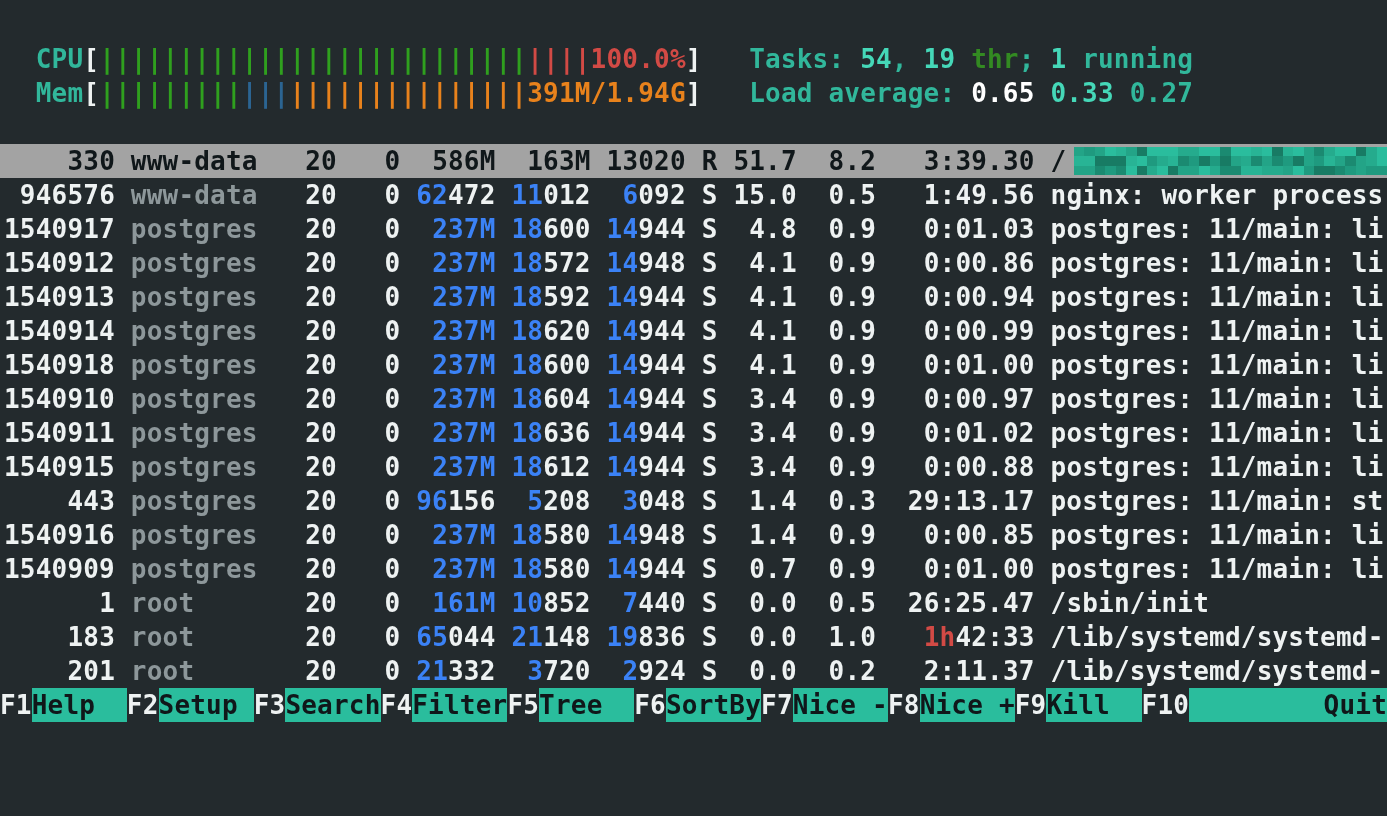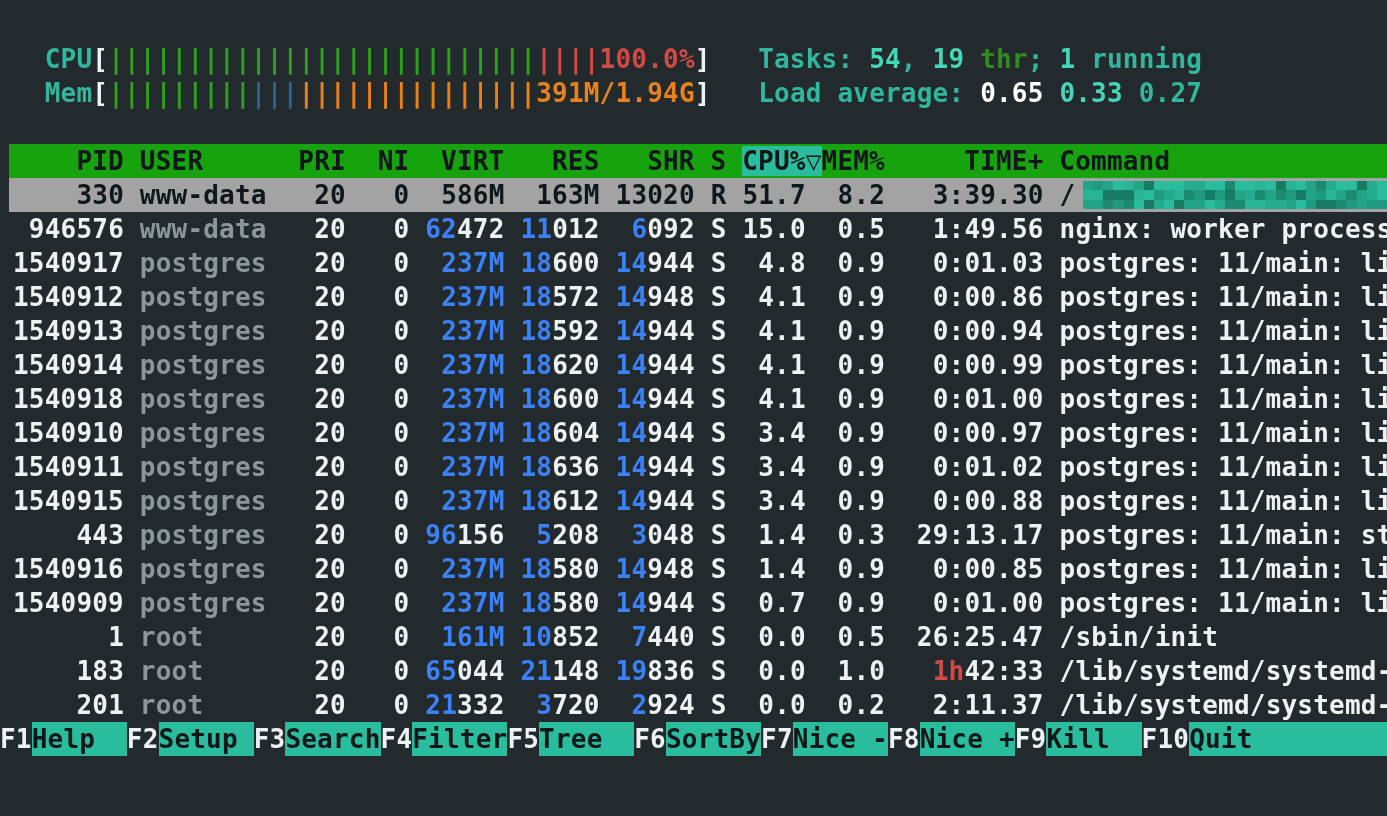--- a/index.html
+++ b/index.html
@@ -5,21 +5,21 @@
   html,body{margin:0;padding:0;}
   body{
     width:1387px;height:816px;overflow:hidden;
     background:#232a2d;
     font-family:"DejaVu Sans Mono",monospace;
     font-size:26px;line-height:34px;font-weight:700;
     letter-spacing:0.2px;
     color:#eef2f2;
   }
   #screen{padding-top:8px;width:1387px;height:808px;}
-  .ln{white-space:pre;height:34px;padding-left:4px;overflow:hidden;margin-left:9px;}
+  .ln{white-space:pre;height:34px;padding-left:4px;overflow:hidden;}
   
   .t  {color:#31b79b;}  
   .tb {color:#45d8b8;}  
   .c  {color:#3b82f6;}  
   .wt {color:#eef2f2;}  
   .wb {color:#ffffff;}  
   .g  {color:#8d979a;}  
   .gb {color:#8d979a;}
   .gn {color:#2fa01e;}  
   .dg {color:#338a22;}  
@@ -30,34 +30,33 @@
   .hdr{background:#17a30e;}
   .hdr .hh{color:#10171a;}
   .hdr .hs{background:#2abd9d;color:#10171a;}
   
   .sel{background:#a3a3a3;position:relative;}
   .sel span{color:#10171a;}
   
   .blur{position:absolute;top:3px;left:1074px;right:0;height:28px;
         display:grid;grid-template-columns:repeat(30,1fr);grid-template-rows:repeat(3,1fr);}
   
-  .fbar{display:flex;height:34px;white-space:pre;}
+  .fbar{display:flex;height:34px;white-space:pre;text-align:right;}
   .fk-key{color:#eef2f2;white-space:pre;}
   .fk-label{background:#2abd9d;color:#10171a;white-space:pre;}
   .fk-grow{flex:1;}
 </style>
 </head>
 <body>
 
 <div id="screen">
   <div class="ln"></div>
   <div class="ln" id="cpu-line"><span>  </span><span class="t">CPU</span><span class="wt">[</span><span class="gn">|||||||||||||||||||||||||||</span><span class="rd">||||</span><span class="rd">100.0%</span><span class="wt">]</span><span>   </span><span class="t">Tasks: </span><span class="tb">54</span><span class="t">, </span><span class="tb">19</span><span class="dg"> thr</span><span class="t">; </span><span class="tb">1</span><span class="t"> running</span></div>
   <div class="ln" id="mem-line"><span>  </span><span class="t">Mem</span><span class="wt">[</span><span class="gn">|||||||||</span><span class="bu">|||</span><span class="or">|||||||||||||||</span><span class="or">391M/1.94G</span><span class="wt">]</span><span>   </span><span class="t">Load average: </span><span class="wb">0.65</span><span class="t"> </span><span class="tb">0.33</span><span class="t"> </span><span class="t">0.27</span></div>
   <div class="ln"></div>
-  <div class="ln hdr" id="table-header"><span class="hh">    PID USER      PRI  NI  VIRT   RES   SHR S </span><span class="hs">CPU%▽</span><span class="hh">MEM%     TIME+ Command               </span></div>
   <div id="rows">
       <div class="ln sel"><span>    </span><span class="wt">330</span><span> </span><span class="g">www-data</span><span> </span><span> </span><span> </span><span class="wt">20</span><span> </span><span>  </span><span class="wt">0</span><span> </span><span> </span><span class="wt">586M</span><span> </span><span> </span><span class="wt">163M</span><span> </span><span class="wt">13020</span><span> </span><span class="wt">R</span><span> </span><span class="wt">51.7</span><span> </span><span> </span><span class="wt">8.2</span><span> </span><span>  </span><span class="wt">3:39.30</span><span> </span><span class="wt">/</span><div class="blur"><div style="background: rgb(35, 164, 135);"></div><div style="background: rgb(31, 154, 127);"></div><div style="background: rgb(35, 164, 135);"></div><div style="background: rgb(42, 189, 157);"></div><div style="background: rgb(40, 180, 149);"></div><div style="background: rgb(35, 164, 135);"></div><div style="background: rgb(24, 123, 100);"></div><div style="background: rgb(42, 189, 157);"></div><div style="background: rgb(42, 189, 157);"></div><div style="background: rgb(42, 189, 157);"></div><div style="background: rgb(37, 171, 141);"></div><div style="background: rgb(37, 171, 141);"></div><div style="background: rgb(42, 189, 157);"></div><div style="background: rgb(42, 189, 157);"></div><div style="background: rgb(27, 138, 113);"></div><div style="background: rgb(42, 189, 157);"></div><div style="background: rgb(42, 189, 157);"></div><div style="background: rgb(40, 180, 149);"></div><div style="background: rgb(42, 189, 157);"></div><div style="background: rgb(24, 123, 100);"></div><div style="background: rgb(40, 180, 149);"></div><div style="background: rgb(42, 189, 157);"></div><div style="background: rgb(35, 164, 135);"></div><div style="background: rgb(27, 138, 113);"></div><div style="background: rgb(37, 171, 141);"></div><div style="background: rgb(42, 189, 157);"></div><div style="background: rgb(42, 189, 157);"></div><div style="background: rgb(24, 123, 100);"></div><div style="background: rgb(37, 171, 141);"></div><div style="background: rgb(42, 189, 157);"></div><div style="background: rgb(40, 180, 149);"></div><div style="background: rgb(40, 180, 149);"></div><div style="background: rgb(24, 123, 100);"></div><div style="background: rgb(24, 123, 100);"></div><div style="background: rgb(24, 123, 100);"></div><div style="background: rgb(40, 180, 149);"></div><div style="background: rgb(42, 189, 157);"></div><div style="background: rgb(31, 154, 127);"></div><div style="background: rgb(37, 171, 141);"></div><div style="background: rgb(40, 180, 149);"></div><div style="background: rgb(27, 138, 113);"></div><div style="background: rgb(31, 154, 127);"></div><div style="background: rgb(24, 123, 100);"></div><div style="background: rgb(31, 154, 127);"></div><div style="background: rgb(24, 123, 100);"></div><div style="background: rgb(35, 164, 135);"></div><div style="background: rgb(37, 171, 141);"></div><div style="background: rgb(27, 138, 113);"></div><div style="background: rgb(35, 164, 135);"></div><div style="background: rgb(27, 138, 113);"></div><div style="background: rgb(31, 154, 127);"></div><div style="background: rgb(24, 123, 100);"></div><div style="background: rgb(35, 164, 135);"></div><div style="background: rgb(31, 154, 127);"></div><div style="background: rgb(40, 180, 149);"></div><div style="background: rgb(35, 164, 135);"></div><div style="background: rgb(27, 138, 113);"></div><div style="background: rgb(35, 164, 135);"></div><div style="background: rgb(37, 171, 141);"></div><div style="background: rgb(42, 189, 157);"></div><div style="background: rgb(35, 164, 135);"></div><div style="background: rgb(35, 164, 135);"></div><div style="background: rgb(27, 138, 113);"></div><div style="background: rgb(31, 154, 127);"></div><div style="background: rgb(27, 138, 113);"></div><div style="background: rgb(42, 189, 157);"></div><div style="background: rgb(24, 123, 100);"></div><div style="background: rgb(37, 171, 141);"></div><div style="background: rgb(42, 189, 157);"></div><div style="background: rgb(24, 123, 100);"></div><div style="background: rgb(35, 164, 135);"></div><div style="background: rgb(35, 164, 135);"></div><div style="background: rgb(42, 189, 157);"></div><div style="background: rgb(37, 171, 141);"></div><div style="background: rgb(27, 138, 113);"></div><div style="background: rgb(27, 138, 113);"></div><div style="background: rgb(40, 180, 149);"></div><div style="background: rgb(40, 180, 149);"></div><div style="background: rgb(37, 171, 141);"></div><div style="background: rgb(37, 171, 141);"></div><div style="background: rgb(35, 164, 135);"></div><div style="background: rgb(42, 189, 157);"></div><div style="background: rgb(31, 154, 127);"></div><div style="background: rgb(24, 123, 100);"></div><div style="background: rgb(24, 123, 100);"></div><div style="background: rgb(27, 138, 113);"></div><div style="background: rgb(31, 154, 127);"></div><div style="background: rgb(35, 164, 135);"></div><div style="background: rgb(31, 154, 127);"></div><div style="background: rgb(31, 154, 127);"></div></div></div>
       <div class="ln"><span> </span><span class="wt">946576</span><span> </span><span class="g">www-data</span><span> </span><span> </span><span> </span><span class="wt">20</span><span> </span><span>  </span><span class="wt">0</span><span> </span><span class="c">62</span><span class="wt">472</span><span> </span><span class="c">11</span><span class="wt">012</span><span> </span><span> </span><span class="c">6</span><span class="wt">092</span><span> </span><span class="wt">S</span><span> </span><span class="wt">15.0</span><span> </span><span> </span><span class="wt">0.5</span><span> </span><span>  </span><span class="wt">1:49.56</span><span> </span><span class="wt">nginx: worker process</span></div>
       <div class="ln"><span class="wt">1540917</span><span> </span><span class="g">postgres</span><span> </span><span> </span><span> </span><span class="wt">20</span><span> </span><span>  </span><span class="wt">0</span><span> </span><span> </span><span class="c">237M</span><span> </span><span class="c">18</span><span class="wt">600</span><span> </span><span class="c">14</span><span class="wt">944</span><span> </span><span class="wt">S</span><span> </span><span> </span><span class="wt">4.8</span><span> </span><span> </span><span class="wt">0.9</span><span> </span><span>  </span><span class="wt">0:01.03</span><span> </span><span class="wt">postgres: 11/main: li</span></div>
       <div class="ln"><span class="wt">1540912</span><span> </span><span class="g">postgres</span><span> </span><span> </span><span> </span><span class="wt">20</span><span> </span><span>  </span><span class="wt">0</span><span> </span><span> </span><span class="c">237M</span><span> </span><span class="c">18</span><span class="wt">572</span><span> </span><span class="c">14</span><span class="wt">948</span><span> </span><span class="wt">S</span><span> </span><span> </span><span class="wt">4.1</span><span> </span><span> </span><span class="wt">0.9</span><span> </span><span>  </span><span class="wt">0:00.86</span><span> </span><span class="wt">postgres: 11/main: li</span></div>
       <div class="ln"><span class="wt">1540913</span><span> </span><span class="g">postgres</span><span> </span><span> </span><span> </span><span class="wt">20</span><span> </span><span>  </span><span class="wt">0</span><span> </span><span> </span><span class="c">237M</span><span> </span><span class="c">18</span><span class="wt">592</span><span> </span><span class="c">14</span><span class="wt">944</span><span> </span><span class="wt">S</span><span> </span><span> </span><span class="wt">4.1</span><span> </span><span> </span><span class="wt">0.9</span><span> </span><span>  </span><span class="wt">0:00.94</span><span> </span><span class="wt">postgres: 11/main: li</span></div>
       <div class="ln"><span class="wt">1540914</span><span> </span><span class="g">postgres</span><span> </span><span> </span><span> </span><span class="wt">20</span><span> </span><span>  </span><span class="wt">0</span><span> </span><span> </span><span class="c">237M</span><span> </span><span class="c">18</span><span class="wt">620</span><span> </span><span class="c">14</span><span class="wt">944</span><span> </span><span class="wt">S</span><span> </span><span> </span><span class="wt">4.1</span><span> </span><span> </span><span class="wt">0.9</span><span> </span><span>  </span><span class="wt">0:00.99</span><span> </span><span class="wt">postgres: 11/main: li</span></div>
       <div class="ln"><span class="wt">1540918</span><span> </span><span class="g">postgres</span><span> </span><span> </span><span> </span><span class="wt">20</span><span> </span><span>  </span><span class="wt">0</span><span> </span><span> </span><span class="c">237M</span><span> </span><span class="c">18</span><span class="wt">600</span><span> </span><span class="c">14</span><span class="wt">944</span><span> </span><span class="wt">S</span><span> </span><span> </span><span class="wt">4.1</span><span> </span><span> </span><span class="wt">0.9</span><span> </span><span>  </span><span class="wt">0:01.00</span><span> </span><span class="wt">postgres: 11/main: li</span></div>
       <div class="ln"><span class="wt">1540910</span><span> </span><span class="g">postgres</span><span> </span><span> </span><span> </span><span class="wt">20</span><span> </span><span>  </span><span class="wt">0</span><span> </span><span> </span><span class="c">237M</span><span> </span><span class="c">18</span><span class="wt">604</span><span> </span><span class="c">14</span><span class="wt">944</span><span> </span><span class="wt">S</span><span> </span><span> </span><span class="wt">3.4</span><span> </span><span> </span><span class="wt">0.9</span><span> </span><span>  </span><span class="wt">0:00.97</span><span> </span><span class="wt">postgres: 11/main: li</span></div>
       <div class="ln"><span class="wt">1540911</span><span> </span><span class="g">postgres</span><span> </span><span> </span><span> </span><span class="wt">20</span><span> </span><span>  </span><span class="wt">0</span><span> </span><span> </span><span class="c">237M</span><span> </span><span class="c">18</span><span class="wt">636</span><span> </span><span class="c">14</span><span class="wt">944</span><span> </span><span class="wt">S</span><span> </span><span> </span><span class="wt">3.4</span><span> </span><span> </span><span class="wt">0.9</span><span> </span><span>  </span><span class="wt">0:01.02</span><span> </span><span class="wt">postgres: 11/main: li</span></div>

